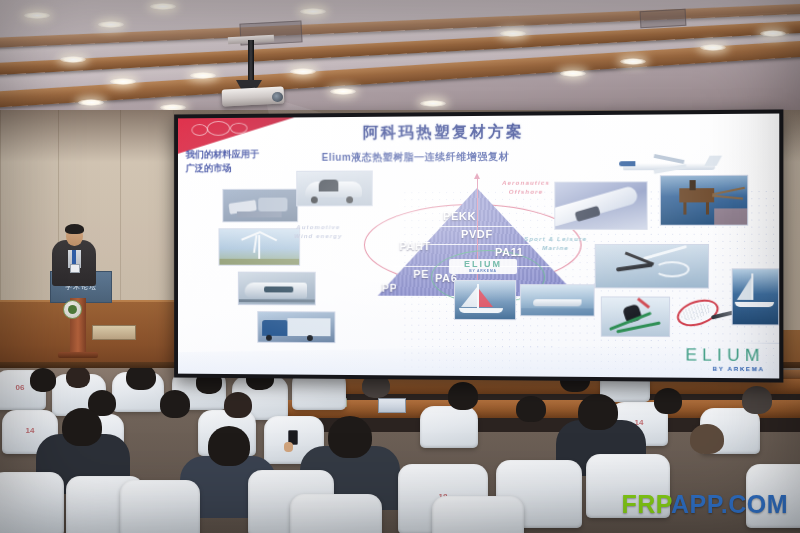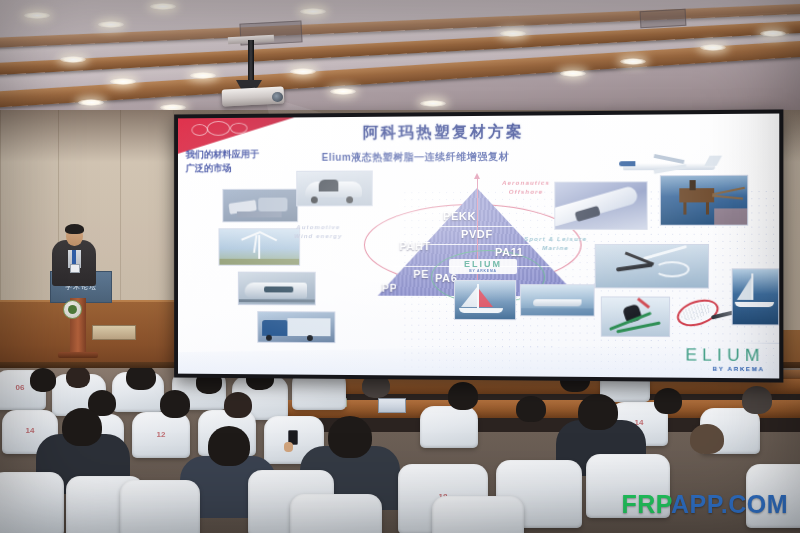--- a/index.html
+++ b/index.html
@@ -174,21 +174,21 @@
   .cup{position:absolute;width:7px;height:9px;background:rgba(190,215,190,.75);border-radius:1px;}
   .laptop{position:absolute;width:26px;height:13px;background:linear-gradient(180deg,#e9eef5,#b9c3d0);
     border:1px solid #8a95a3;}
   .phone{position:absolute;width:8px;height:13px;background:#1b1b1f;border-radius:1.5px;
     border:1px solid #55575e;}
   .hand{position:absolute;width:9px;height:10px;background:#cfa37c;border-radius:4px;}
 
   
   .wm{position:absolute;right:12px;bottom:14px;font-size:25px;font-weight:700;letter-spacing:.5px;
     z-index:40;text-shadow:0 1px 2px rgba(0,0,0,.35);}
-  .wm .g{color:#22c55e;}
+  .wm .g{color:#84cc16;}
   .wm .b{color:#2f6fc4;}
 
   .vign{position:absolute;inset:0;pointer-events:none;z-index:50;
     box-shadow:inset 0 0 90px rgba(0,0,0,.38);}
 </style>
 </head>
 <body>
 
 <div id="stage">
 
@@ -431,23 +431,20 @@
     <div class="head" style="left:126px;top:-4px;width:30px;height:26px;"></div>
     <div class="head" style="left:196px;top:2px;width:26px;height:24px;"></div>
     <div class="head" style="left:246px;top:-2px;width:28px;height:24px;"></div>
     <div class="head gray" style="left:362px;top:6px;width:28px;height:24px;"></div>
     <div class="head" style="left:560px;top:-2px;width:30px;height:26px;"></div>
 
     <div class="chair" style="left:2px;top:42px;width:56px;height:44px;">
         <span class="sn" style="top:16px;">14</span>
       </div>
     <div class="chair" style="left:66px;top:46px;width:58px;height:46px;"></div>
-    <div class="chair" style="left:132px;top:44px;width:58px;height:46px;">
-        <span class="sn" style="top:18px;">12</span>
-      </div>
     <div class="chair" style="left:198px;top:42px;width:58px;height:46px;"></div>
     <div class="chair" style="left:264px;top:48px;width:60px;height:48px;"></div>
     <div class="chair" style="left:420px;top:38px;width:58px;height:42px;"></div>
     <div class="chair" style="left:610px;top:34px;width:58px;height:44px;">
         <span class="sn" style="top:16px;">14</span>
       </div>
     <div class="chair" style="left:700px;top:40px;width:60px;height:46px;"></div>
 
     <div class="head" style="left:88px;top:22px;width:28px;height:26px;"></div>
     <div class="head" style="left:160px;top:22px;width:30px;height:28px;"></div>

